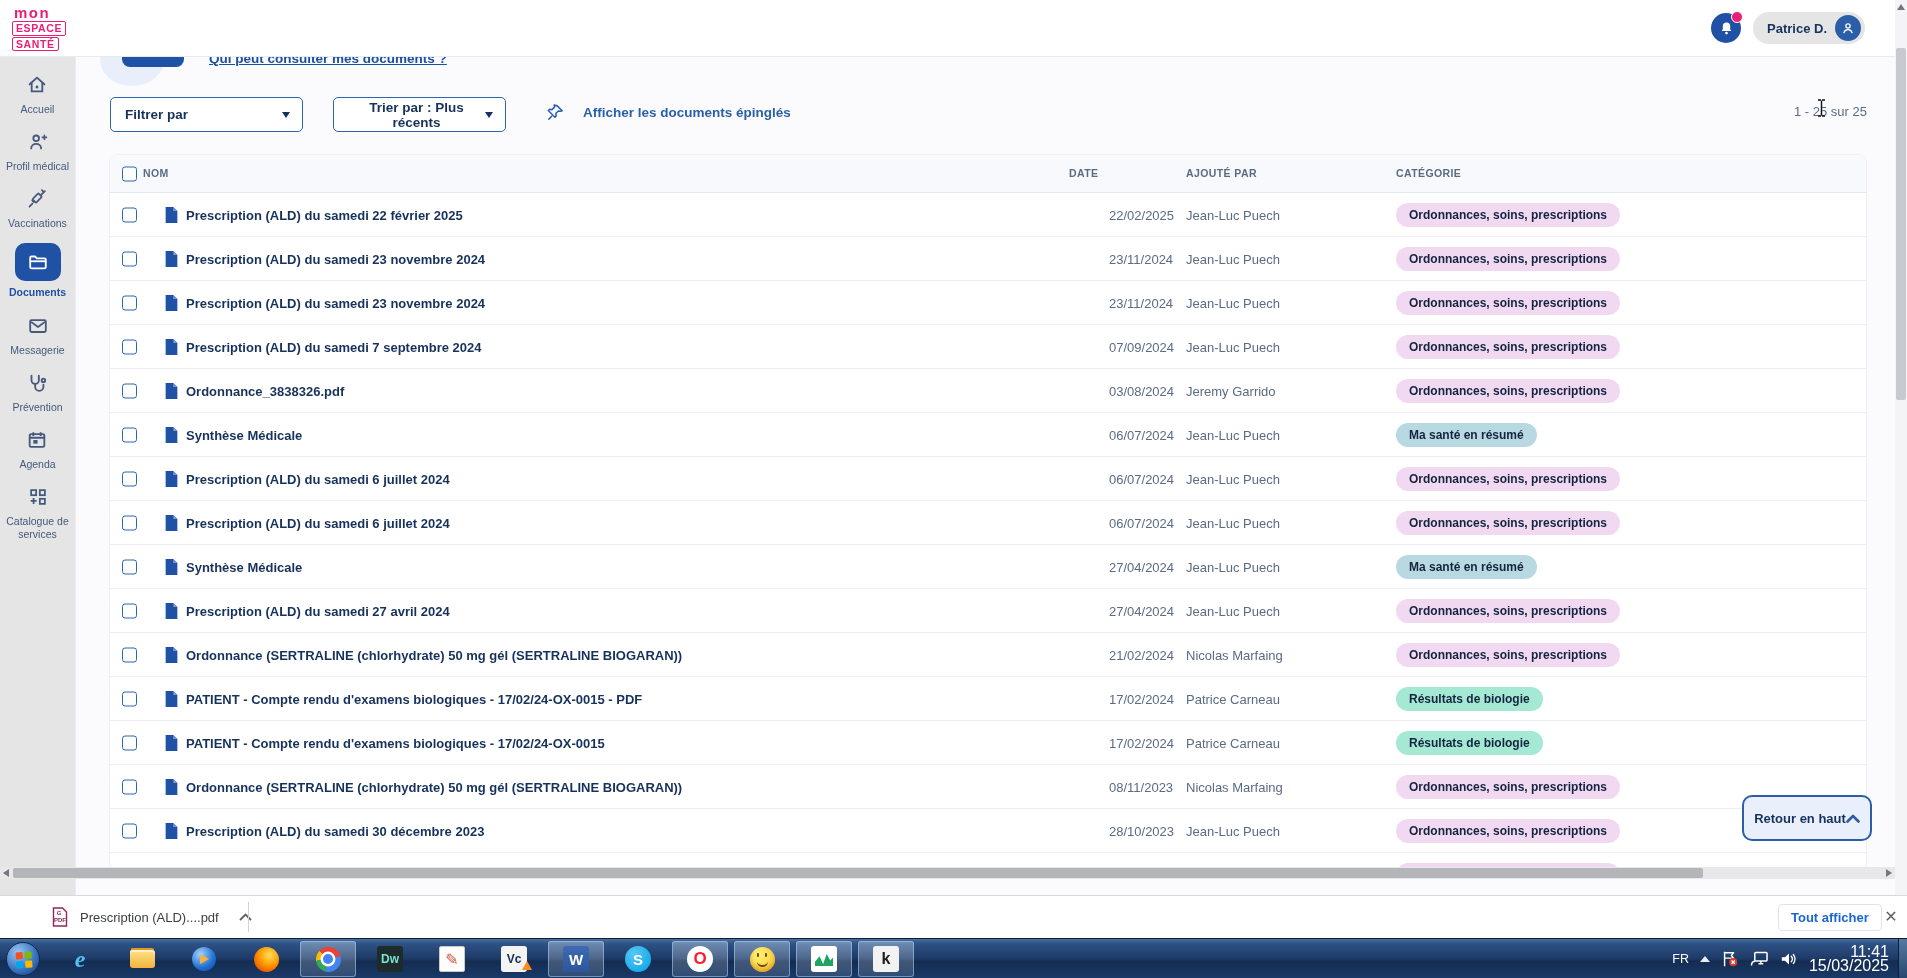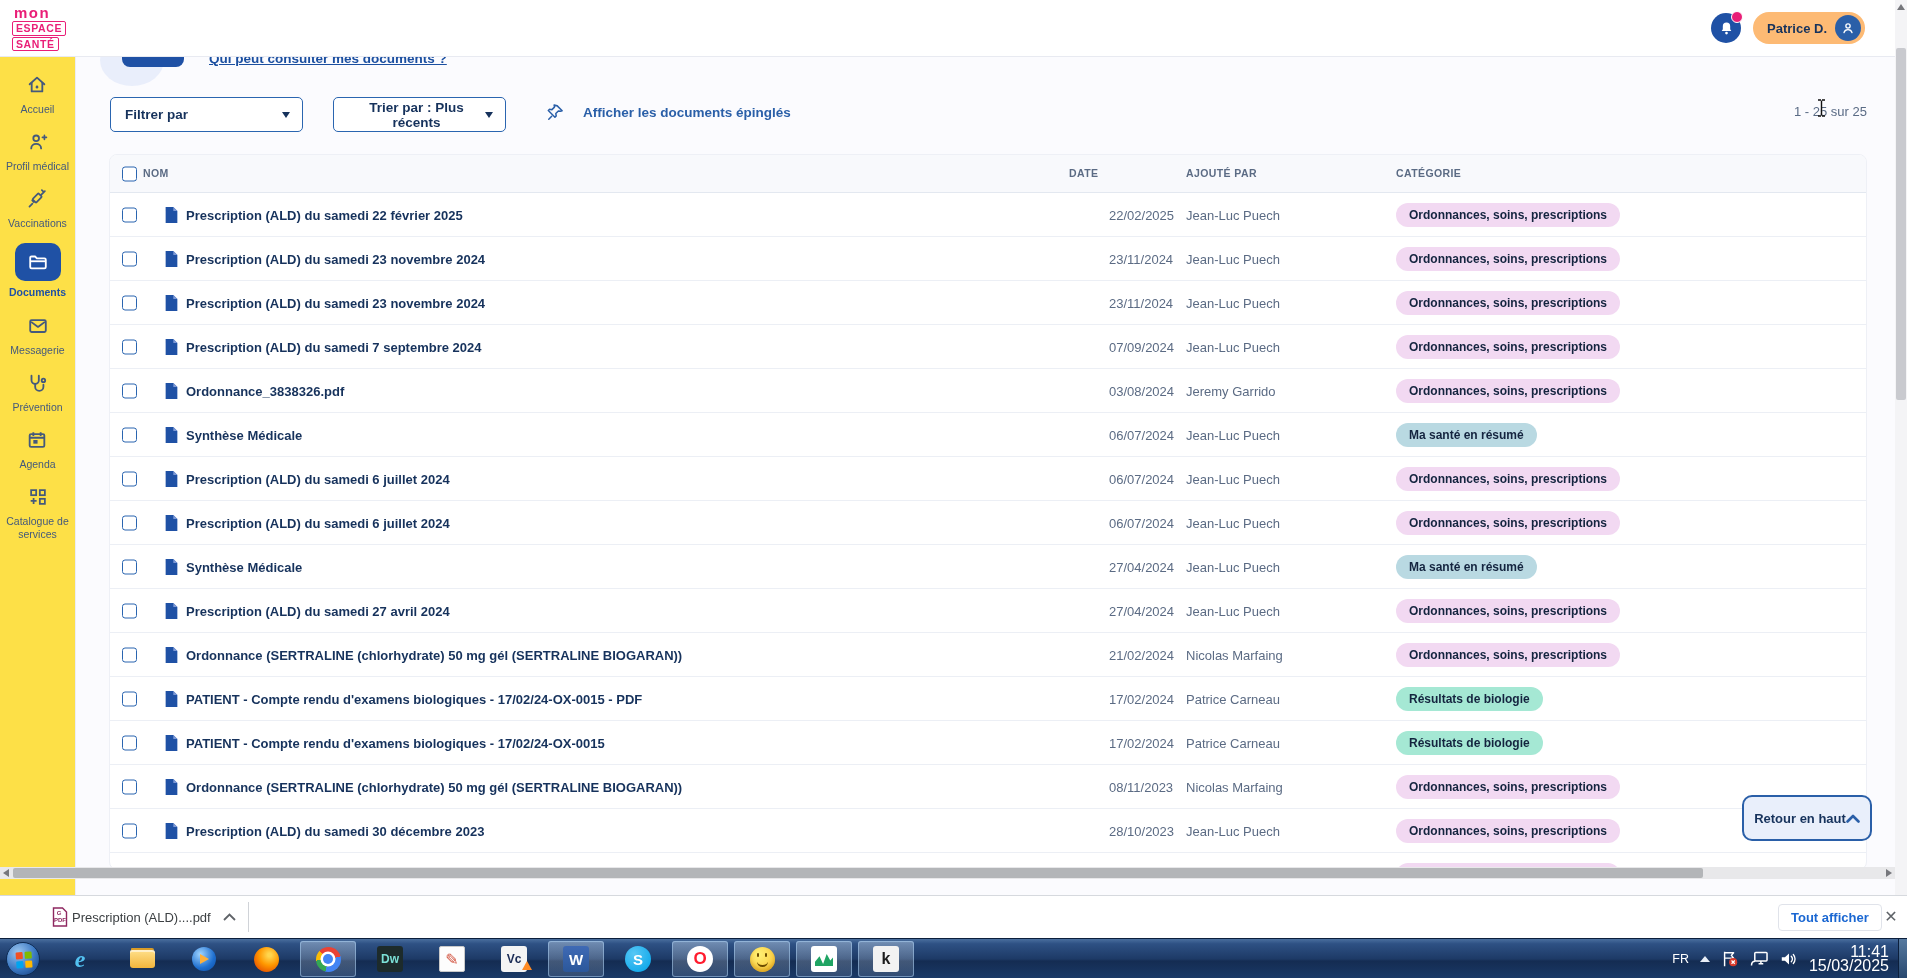--- a/index.html
+++ b/index.html
@@ -13,27 +13,27 @@
     color:#e91e77;font-weight:700;line-height:1;cursor:pointer;}
   .logo-mon{font-size:15px;letter-spacing:1.5px;margin-left:2px;}
   .logo-box{font-size:10.5px;letter-spacing:.6px;border:1.6px solid #e91e77;padding:1px 3px;
     border-radius:2px;margin-top:1px;background:#fff;}
   .topbar-right{position:absolute;right:30px;top:0;height:56px;display:flex;align-items:center;gap:12px;}
   .bell-btn{position:relative;width:30px;height:30px;border:none;border-radius:50%;
     background:#1f51a5;display:flex;align-items:center;justify-content:center;cursor:pointer;padding:0;}
   .bell-badge{position:absolute;right:-2px;top:-2px;width:10px;height:10px;border-radius:50%;
     background:#e91e77;border:1.5px solid #fff;}
   .user-pill{display:flex;align-items:center;gap:8px;height:32px;padding:0 4px 0 14px;border:none;
-    border-radius:17px;background:#fdba74;cursor:pointer;font-family:inherit;}
+    border-radius:17px;background:#e5e5e5;cursor:pointer;font-family:inherit;}
   .user-name{font-size:13px;font-weight:700;color:#16325c;}
   .avatar{width:26px;height:26px;border-radius:50%;background:#2a5fa8;display:flex;
     align-items:center;justify-content:center;}
 
   
-  .sidebar{position:absolute;left:0;top:56px;width:76px;height:839px;background:#fde047;
+  .sidebar{position:absolute;left:0;top:56px;width:76px;height:839px;background:#e5e5e5;
     border-right:1px solid #ecedf4;z-index:15;display:flex;flex-direction:column;
     align-items:center;padding-top:16px;box-sizing:border-box;}
   .nav-item{display:flex;flex-direction:column;align-items:center;gap:5px;margin-bottom:13px;cursor:pointer;}
   .nav-icon{width:26px;height:26px;color:#44597c;display:flex;align-items:center;justify-content:center;}
   .nav-icon svg{width:22px;height:22px;}
   .nav-item.is-active .nav-icon{width:46px;height:38px;background:#1f51a5;border-radius:10px;color:#fff;}
   .nav-label{font-size:10.5px;color:#44597c;text-align:center;line-height:1.25;max-width:66px;}
   .nav-item.is-active .nav-label{color:#1f51a5;font-weight:700;}
 
   
@@ -90,21 +90,21 @@
   .varrow.down{bottom:4px;border-top:6px solid #76777c;}
   .hscroll{position:absolute;left:0;top:867px;width:1895px;height:12px;background:#e8e8ea;z-index:35;}
   .hthumb{position:absolute;left:13px;top:1px;width:1690px;height:10px;background:#b3b5b8;border-radius:2px;}
   .harrow{position:absolute;top:2px;width:0;height:0;border-top:4px solid transparent;border-bottom:4px solid transparent;}
   .harrow.left{left:3px;border-right:6px solid #76777c;}
   .harrow.right{right:3px;border-left:6px solid #76777c;}
 
   
   .dlbar{position:absolute;left:0;top:895px;width:1907px;height:43px;background:#fff;
     border-top:1px solid #d6d9de;box-sizing:border-box;z-index:45;}
-  .dl-item{position:absolute;left:52px;top:0;height:100%;display:flex;align-items:center;gap:4px;cursor:pointer;}
+  .dl-item{position:absolute;left:52px;top:0;height:100%;display:flex;align-items:center;gap:12px;cursor:pointer;}
   .dl-label{font-size:13px;color:#3c4043;}
   .dl-divider{position:absolute;left:248px;top:6px;width:1px;height:30px;background:#d0d3d8;}
   .show-all{position:absolute;left:1778px;top:8px;height:27px;padding:0 12px;background:#fff;
     border:1px solid #e0e3ea;border-radius:4px;font-size:13px;font-weight:600;color:#1a67d2;
     cursor:pointer;font-family:inherit;}
   .dl-close{position:absolute;left:1879px;top:9px;width:24px;height:24px;border:none;background:none;
     color:#5f6368;font-size:16px;line-height:24px;text-align:center;cursor:pointer;padding:0;}
 
   
   .taskbar{position:absolute;left:0;top:938px;width:1907px;height:40px;

